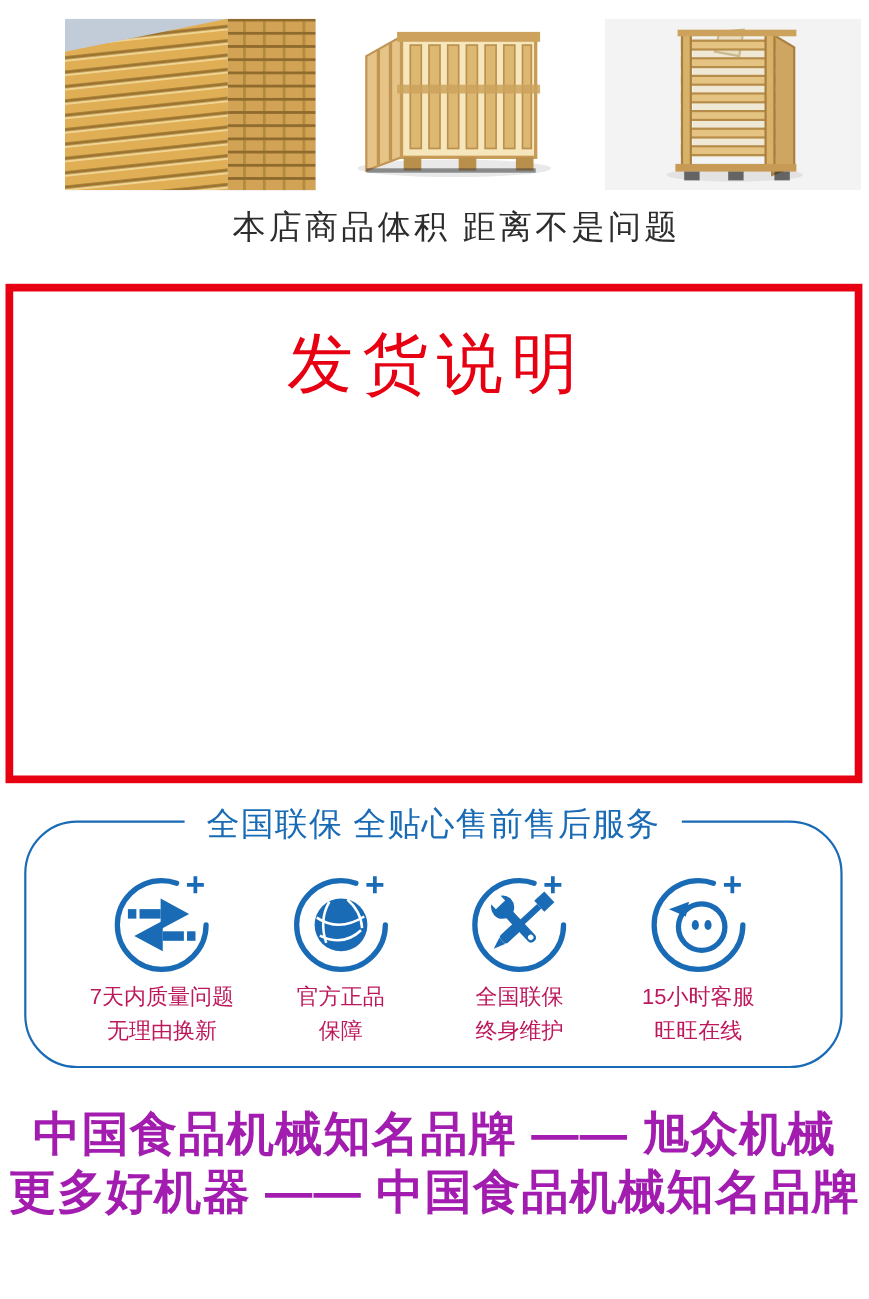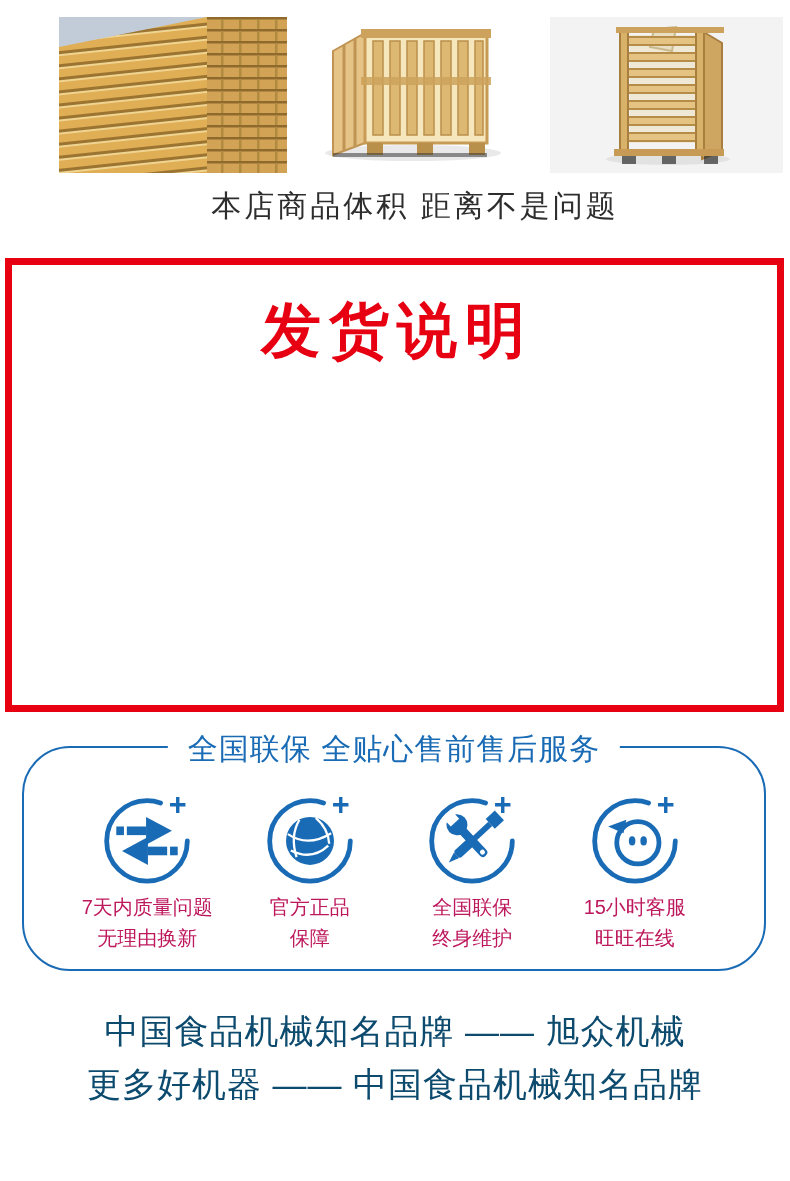--- a/index.html
+++ b/index.html
@@ -23,21 +23,21 @@
   .hero-subcaption {
     margin-top:9px; text-align:center; font-size:14.5px; font-weight:bold;
     color:#b3b3b3; letter-spacing:0.4px; padding-left:40px;
   }
   
   .notice-box {
     position:absolute; left:5px; top:258px; width:779px; height:454px;
     border:7px solid #e60012; background:#fff; padding:30px 30px 0 35px;
   }
   .notice-title {
-    text-align:center; font-size:60px; font-weight:bold; color:#e60012;
+    text-align:center; font-size:60px; font-weight:normal; color:#e60012;
     letter-spacing:8px; line-height:72px;
   }
   .notice-para {
     margin-top:24px; font-size:25px; line-height:40px; color:#3f3f3f;
     text-align:justify; letter-spacing:0.5px;
   }
   .notice-para + .notice-para { margin-top:16px; }
   .seg-normal { color:#3f3f3f; }
   .seg-red {
     color:#e60012; text-decoration:underline; text-decoration-color:#e60012;
@@ -55,21 +55,21 @@
   }
   .service-items {
     display:flex; justify-content:space-between; padding:42px 48px 0 42px;
   }
   .service-item { width:170px; text-align:center; }
   .service-item svg { display:block; margin:0 auto; }
   .service-label { margin-top:6px; font-size:20px; line-height:31px; color:#be185d; }
   
   .footer { position:absolute; left:0; top:1005px; width:790px; text-align:center; }
   .footer-line {
-    font-size:34px; font-weight:normal; color:#0c4a6e; line-height:53px; letter-spacing:1px;
+    font-size:43px; font-weight:bold; color:#a21caf; line-height:53px; letter-spacing:1px;
   }
   .footer-address { margin-top:13px; font-size:23px; color:#4a4a4a; letter-spacing:0.5px; }
 </style>
 </head>
 <body>
 
 <div class="hero">
   <div class="hero-images">
 
     <div class="hero-img img1">

